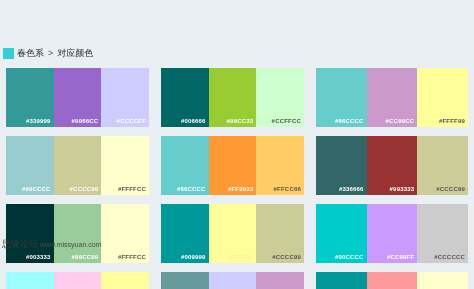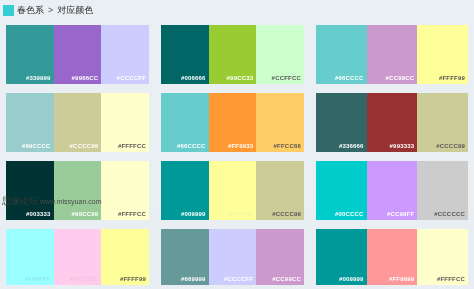--- a/index.html
+++ b/index.html
@@ -12,20 +12,21 @@
     background: #e8eef2;
     font-family: "Liberation Sans", sans-serif;
     overflow: hidden;
   }
   .page {
     position: relative;
     width: 474px;
     height: 208px;
     background: #e9eff3;
     box-sizing: border-box;
+    margin-top: 43px;
   }
   
   .breadcrumb {
     position: absolute;
     left: 0;
     top: 0;
     height: 20px;
     display: flex;
     align-items: center;
     gap: 3px;

